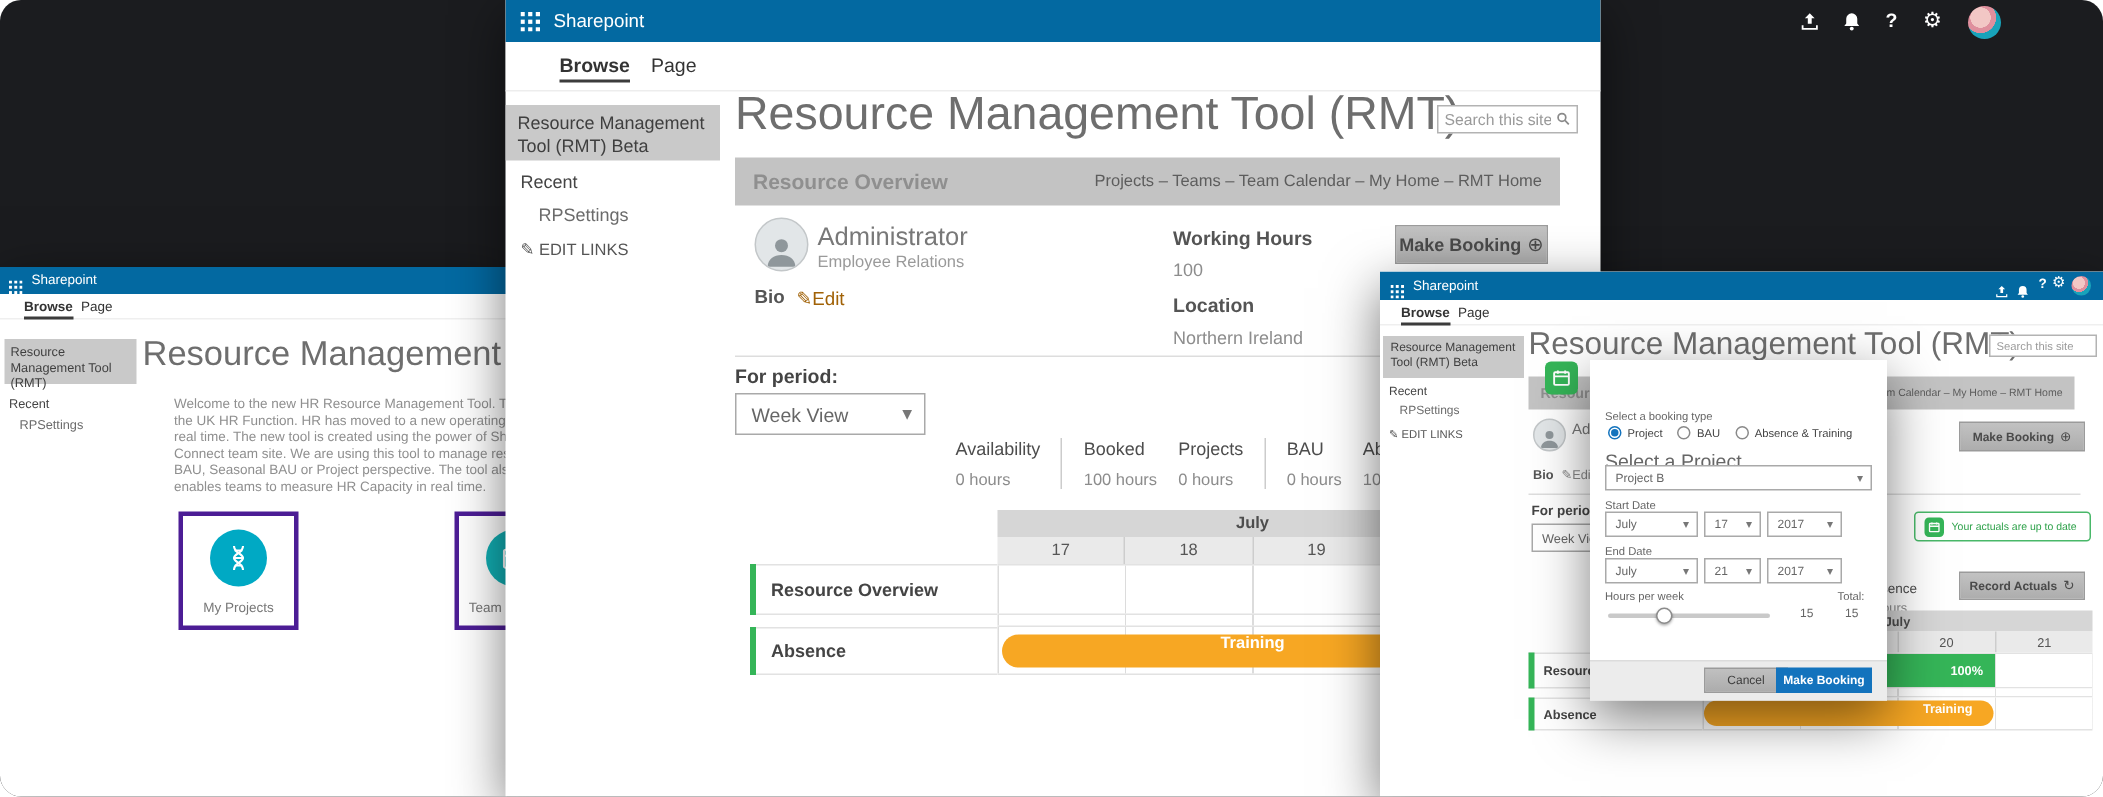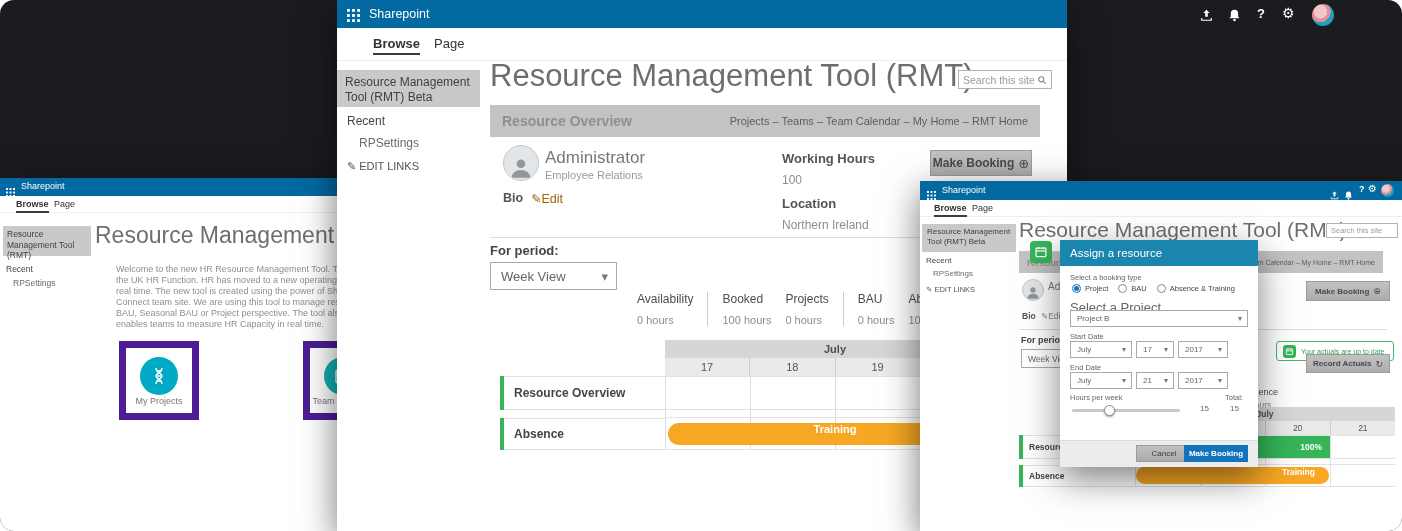--- a/index.html
+++ b/index.html
@@ -38,21 +38,21 @@
   .cal-label{position:absolute;border-top:1px solid #e2e2e2;border-bottom:1px solid #e2e2e2;color:#444;font-weight:bold;display:flex;align-items:center;background:#fff}
   .cal-label::before{content:"";position:absolute;left:0;top:-1px;bottom:-1px;width:4px;background:#35b558}
   .greenbar{position:absolute;background:#35b558;color:#fff;font-weight:bold;display:flex;align-items:center;justify-content:center}
   .greenbar.right{justify-content:flex-end}
   .orangebar{position:absolute;background:#f7a723;color:#fff;font-weight:bold;display:flex;justify-content:center}
   .orangebar.right{justify-content:flex-end}
   .person{position:absolute;border-radius:50%;background:#e2e6e8;border:1px solid #c3c7c9;overflow:hidden;display:flex;align-items:flex-end;justify-content:center}
   .suite-avatar{display:inline-block;border-radius:50%;background:radial-gradient(circle at 38% 35%,#f2c7c5 0 34%,#df8f9d 35% 52%,#18a3ba 53% 100%)}
   .actuals-ic{display:flex;align-items:center;justify-content:center;background:#35b558;border-radius:4px}
   .actuals-pill{position:absolute;border:1px solid #49b869;border-radius:3px;background:#fff;display:flex;align-items:center;gap:5px;padding:0 6px;color:#2fa24b}
-  .tile{position:absolute;width:80px;height:79px;background:#fff;border:7px solid #4c1d95}
+  .tile{position:absolute;width:80px;height:79px;background:#fff;border:3px solid #4c1d95}
   .ticon{position:absolute;left:50%;transform:translateX(-50%);top:9px;width:38px;height:38px;border-radius:50%;display:flex;align-items:center;justify-content:center}
   .tlabel{position:absolute;left:0;right:0;bottom:7px;font-size:9px;color:#777;text-align:center;white-space:nowrap;overflow:hidden}
   .modal{position:absolute;background:#fff;box-shadow:0 12px 34px rgba(0,0,0,.5);z-index:8}
   .modal-head{position:absolute;left:0;right:0;top:0;height:26px;background:#1a86ae;color:#fff;display:flex;align-items:center;padding-left:10px}
   .flbl{color:#666}
   .radio{display:inline-block;width:9px;height:9px;border:1px solid #8a8a8a;border-radius:50%;background:#fff;position:relative;flex:0 0 auto}
   .radio.on{border-color:#1373bd}
   .radio.on::after{content:"";position:absolute;left:1px;top:1px;width:5px;height:5px;border-radius:50%;background:#1373bd}
   .rlbl{color:#444}
   .slider-track{position:absolute;height:3px;background:#c9c9c9;border-radius:2px}
@@ -340,21 +340,21 @@
       <span class="actuals-ic" style="width:13px;height:13px;border-radius:3px">
         <svg width="9" height="9" viewBox="0 0 20 20" fill="none" stroke="#fff" stroke-width="2">
             <rect x="3" y="4.5" width="14" height="12" rx="1"></rect>
             <line x1="3" y1="8.5" x2="17" y2="8.5"></line>
             <line x1="6.5" y1="2.8" x2="6.5" y2="6"></line>
             <line x1="13.5" y1="2.8" x2="13.5" y2="6"></line>
           </svg>
       </span>
       <span style="font-size:7px">Your actuals are up to date</span>
     </div>
-    <div class="btn-gray" style="left:386px;top:173px;width:84px;height:19px;font-size:8px">
+    <div class="btn-gray" style="left:386px;top:200px;width:84px;height:19px;font-size:8px">
       <span>Record Actuals</span>
       <span style="font-weight:normal;font-size:9px">↻</span>
     </div>
 
     <span class="abs stat-label" style="left:323px;top:206px;font-size:9px">Absence</span>
     <span class="abs stat-value" style="left:323px;top:219px;font-size:8.5px">0 hours</span>
 
     <div class="cal-month" style="left:215px;top:226px;width:260px;height:14px;font-size:8.5px;line-height:14px"><span>July</span></div>
     <div class="cal-days" style="left:215px;top:240px;width:260px;height:14px;font-size:8.5px;line-height:14px">
       <div>18</div>
@@ -381,23 +381,20 @@
     <span class="actuals-ic abs" style="left:110px;top:60px;width:22px;height:22px">
       <svg width="14" height="14" viewBox="0 0 20 20" fill="none" stroke="#fff" stroke-width="1.8">
           <rect x="3" y="4.5" width="14" height="12" rx="1"></rect>
           <line x1="3" y1="8.5" x2="17" y2="8.5"></line>
           <line x1="6.5" y1="2.8" x2="6.5" y2="6"></line>
           <line x1="13.5" y1="2.8" x2="13.5" y2="6"></line>
         </svg>
     </span>
 
     <div class="modal" style="left:140px;top:59px;width:198px;height:227px">
-      <div class="modal-head">
-          <span style="font-size:11.5px">Assign a resource</span>
-        </div>
 
       <span class="abs flbl" style="left:10px;top:33px;font-size:7.5px">Select a booking type</span>
       <div class="abs" style="left:12px;top:44px;display:flex;align-items:center;gap:4px">
         <span class="radio on"></span>
         <span class="rlbl" style="font-size:7.5px;margin-right:6px">Project</span>
         <span class="radio"></span>
         <span class="rlbl" style="font-size:7.5px;margin-right:6px">BAU</span>
         <span class="radio"></span>
         <span class="rlbl" style="font-size:7.5px">Absence &amp; Training</span>
       </div>

